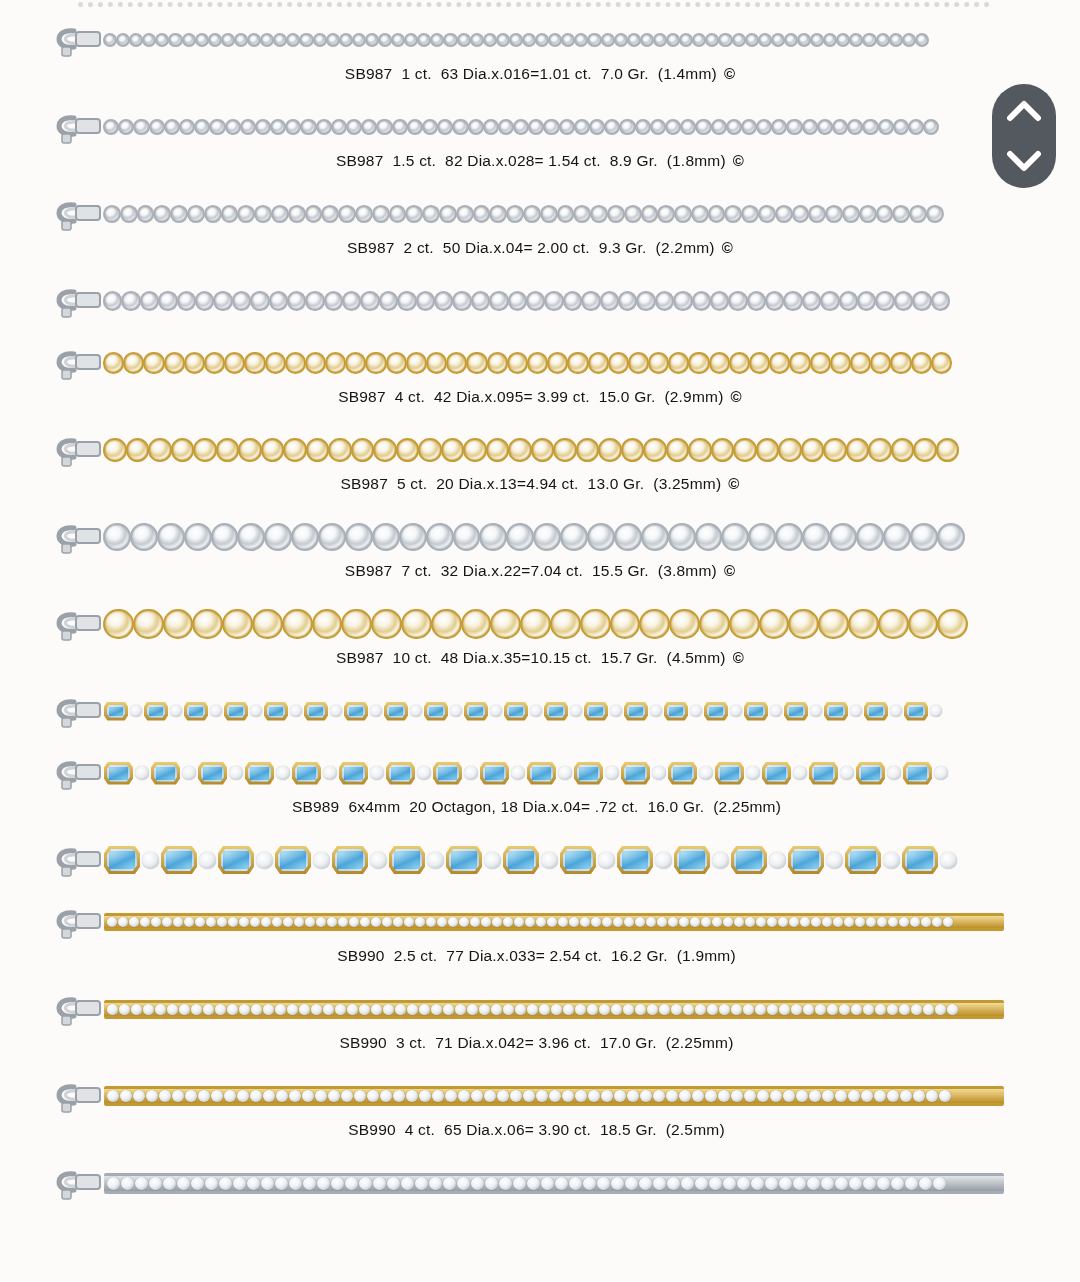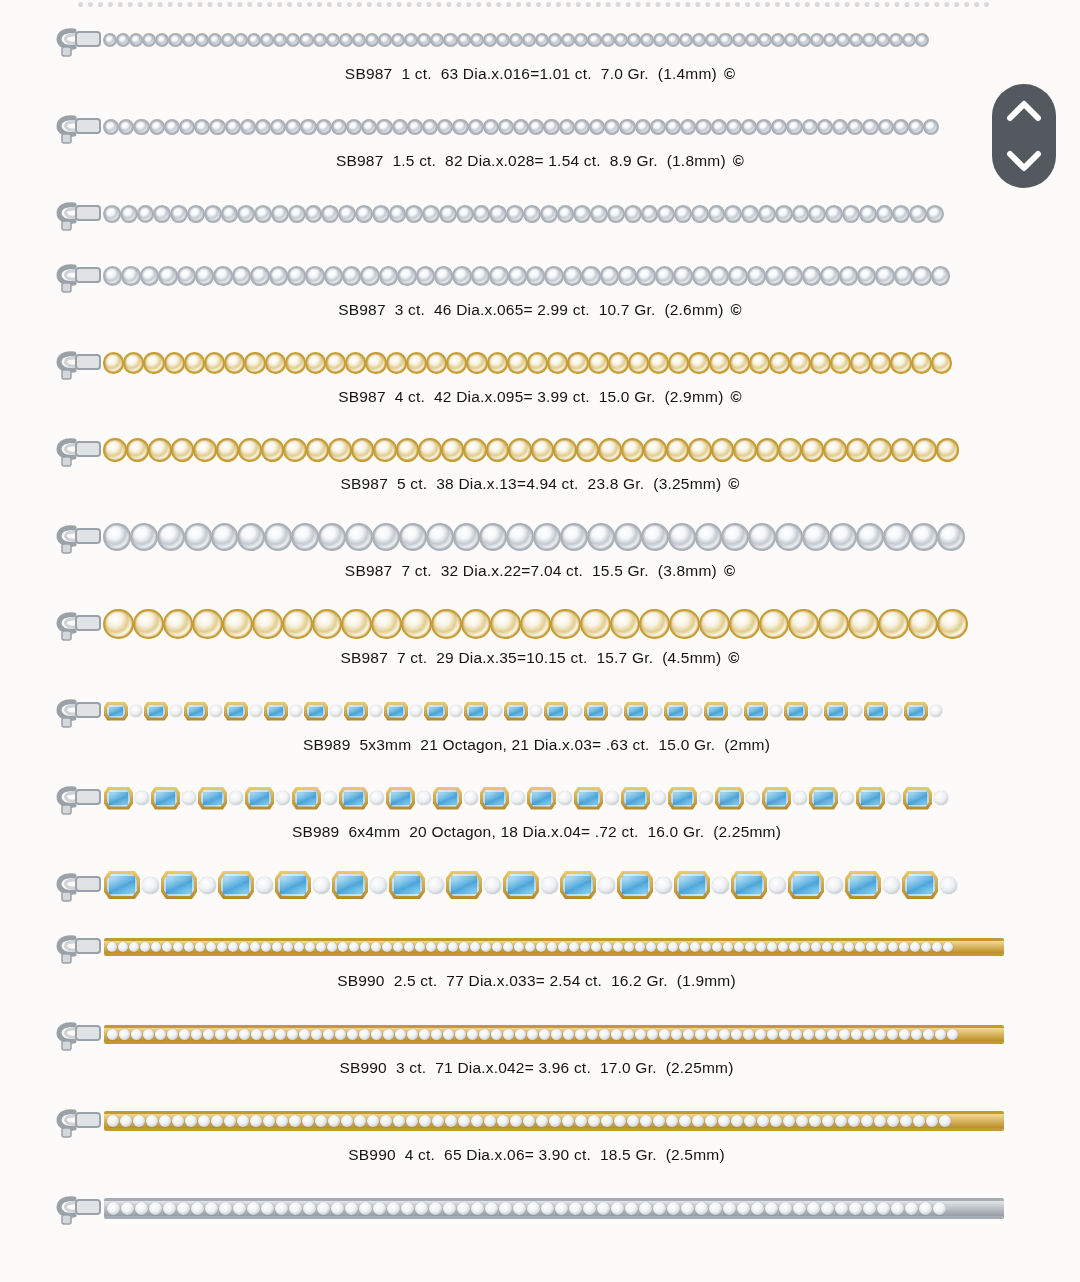--- a/index.html
+++ b/index.html
@@ -298,20 +298,23 @@
           <span class="stone-round silver" style="height: 17.8px; width: 17.8px;"></span>
           <span class="stone-round silver" style="height: 17.8px; width: 17.8px;"></span>
           <span class="stone-round silver" style="height: 17.8px; width: 17.8px;"></span>
           <span class="stone-round silver" style="height: 17.8px; width: 17.8px;"></span>
           <span class="stone-round silver" style="height: 17.8px; width: 17.8px;"></span>
           <span class="stone-round silver" style="height: 17.8px; width: 17.8px;"></span>
           <span class="stone-round silver" style="height: 17.8px; width: 17.8px;"></span>
           <span class="stone-round silver" style="height: 17.8px; width: 17.8px;"></span>
         </div>
     </div>
+    <div class="caption">
+      <span class="text">SB987  2 ct.  50 Dia.x.04= 2.00 ct.  9.3 Gr.  (2.2mm)</span><span class="copy">©</span>
+    </div>
   </div>
 
   <div class="row">
     <div class="bracelet">
       <svg class="clasp" width="50" height="36" viewBox="0 0 50 36">
         <path d="M22 9 C2 6, 2 28, 22 25" fill="none" stroke="#9aa1a8" stroke-width="5" stroke-linecap="round"></path>
         <path d="M24 13 C10 12, 10 22, 24 21" fill="none" stroke="#cfd3d7" stroke-width="3" stroke-linecap="round"></path>
         <rect x="24" y="10" width="24" height="14" rx="3" fill="#dfe3e6" stroke="#9aa1a8" stroke-width="2"></rect>
         <rect x="10" y="25" width="9" height="9" rx="2" fill="#d4d8db" stroke="#9aa1a8" stroke-width="1.5"></rect>
       </svg>
@@ -356,23 +359,20 @@
           <span class="stone-round silver" style="height: 19.4px; width: 19.4px;"></span>
           <span class="stone-round silver" style="height: 19.4px; width: 19.4px;"></span>
           <span class="stone-round silver" style="height: 19.4px; width: 19.4px;"></span>
           <span class="stone-round silver" style="height: 19.4px; width: 19.4px;"></span>
           <span class="stone-round silver" style="height: 19.4px; width: 19.4px;"></span>
           <span class="stone-round silver" style="height: 19.4px; width: 19.4px;"></span>
           <span class="stone-round silver" style="height: 19.4px; width: 19.4px;"></span>
           <span class="stone-round silver" style="height: 19.4px; width: 19.4px;"></span>
           <span class="stone-round silver" style="height: 19.4px; width: 19.4px;"></span>
         </div>
-    </div>
-    <div class="caption">
-      <span class="text">SB987  3 ct.  46 Dia.x.065= 2.99 ct.  10.7 Gr.  (2.6mm)</span><span class="copy">©</span>
     </div>
   </div>
 
   <div class="row">
     <div class="bracelet">
       <svg class="clasp" width="50" height="36" viewBox="0 0 50 36">
         <path d="M22 9 C2 6, 2 28, 22 25" fill="none" stroke="#9aa1a8" stroke-width="5" stroke-linecap="round"></path>
         <path d="M24 13 C10 12, 10 22, 24 21" fill="none" stroke="#cfd3d7" stroke-width="3" stroke-linecap="round"></path>
         <rect x="24" y="10" width="24" height="14" rx="3" fill="#dfe3e6" stroke="#9aa1a8" stroke-width="2"></rect>
         <rect x="10" y="25" width="9" height="9" rx="2" fill="#d4d8db" stroke="#9aa1a8" stroke-width="1.5"></rect>
@@ -470,21 +470,21 @@
           <span class="stone-round gold" style="height: 23.5px; width: 23.5px;"></span>
           <span class="stone-round gold" style="height: 23.5px; width: 23.5px;"></span>
           <span class="stone-round gold" style="height: 23.5px; width: 23.5px;"></span>
           <span class="stone-round gold" style="height: 23.5px; width: 23.5px;"></span>
           <span class="stone-round gold" style="height: 23.5px; width: 23.5px;"></span>
           <span class="stone-round gold" style="height: 23.5px; width: 23.5px;"></span>
           <span class="stone-round gold" style="height: 23.5px; width: 23.5px;"></span>
         </div>
     </div>
     <div class="caption">
-      <span class="text">SB987  5 ct.  38 Dia.x.13=4.94 ct.  23.8 Gr.  (3.25mm)</span><span class="copy">©</span>
+      <span class="text">SB987  5 ct.  20 Dia.x.13=4.94 ct.  13.0 Gr.  (3.25mm)</span><span class="copy">©</span>
     </div>
   </div>
 
   <div class="row">
     <div class="bracelet">
       <svg class="clasp" width="50" height="36" viewBox="0 0 50 36">
         <path d="M22 9 C2 6, 2 28, 22 25" fill="none" stroke="#9aa1a8" stroke-width="5" stroke-linecap="round"></path>
         <path d="M24 13 C10 12, 10 22, 24 21" fill="none" stroke="#cfd3d7" stroke-width="3" stroke-linecap="round"></path>
         <rect x="24" y="10" width="24" height="14" rx="3" fill="#dfe3e6" stroke="#9aa1a8" stroke-width="2"></rect>
         <rect x="10" y="25" width="9" height="9" rx="2" fill="#d4d8db" stroke="#9aa1a8" stroke-width="1.5"></rect>
@@ -563,21 +563,21 @@
           <span class="stone-round gold" style="height: 30.8px; width: 30.8px;"></span>
           <span class="stone-round gold" style="height: 30.8px; width: 30.8px;"></span>
           <span class="stone-round gold" style="height: 30.8px; width: 30.8px;"></span>
           <span class="stone-round gold" style="height: 30.8px; width: 30.8px;"></span>
           <span class="stone-round gold" style="height: 30.8px; width: 30.8px;"></span>
           <span class="stone-round gold" style="height: 30.8px; width: 30.8px;"></span>
           <span class="stone-round gold" style="height: 30.8px; width: 30.8px;"></span>
         </div>
     </div>
     <div class="caption">
-      <span class="text">SB987  7 ct.  29 Dia.x.35=10.15 ct.  15.7 Gr.  (4.5mm)</span><span class="copy">©</span>
+      <span class="text">SB987  10 ct.  48 Dia.x.35=10.15 ct.  15.7 Gr.  (4.5mm)</span><span class="copy">©</span>
     </div>
   </div>
 
   <div class="row">
     <div class="bracelet">
       <svg class="clasp" width="50" height="36" viewBox="0 0 50 36">
         <path d="M22 9 C2 6, 2 28, 22 25" fill="none" stroke="#9aa1a8" stroke-width="5" stroke-linecap="round"></path>
         <path d="M24 13 C10 12, 10 22, 24 21" fill="none" stroke="#cfd3d7" stroke-width="3" stroke-linecap="round"></path>
         <rect x="24" y="10" width="24" height="14" rx="3" fill="#dfe3e6" stroke="#9aa1a8" stroke-width="2"></rect>
         <rect x="10" y="25" width="9" height="9" rx="2" fill="#d4d8db" stroke="#9aa1a8" stroke-width="1.5"></rect>
@@ -661,23 +661,20 @@
           <span class="oct-dia" style="height: 12px; width: 12px;"></span>
           <span class="oct-frame" style="width: 24px; height: 19px;">
             <span class="oct-gem"></span>
           </span>
           <span class="oct-dia" style="height: 12px; width: 12px;"></span>
           <span class="oct-frame" style="width: 24px; height: 19px;">
             <span class="oct-gem"></span>
           </span>
           <span class="oct-dia" style="height: 12px; width: 12px;"></span>
         </div>
-    </div>
-    <div class="caption">
-      <span class="text">SB989  5x3mm  21 Octagon, 21 Dia.x.03= .63 ct.  15.0 Gr.  (2mm)</span><span class="copy"></span>
     </div>
   </div>
 
   <div class="row">
     <div class="bracelet">
       <svg class="clasp" width="50" height="36" viewBox="0 0 50 36">
         <path d="M22 9 C2 6, 2 28, 22 25" fill="none" stroke="#9aa1a8" stroke-width="5" stroke-linecap="round"></path>
         <path d="M24 13 C10 12, 10 22, 24 21" fill="none" stroke="#cfd3d7" stroke-width="3" stroke-linecap="round"></path>
         <rect x="24" y="10" width="24" height="14" rx="3" fill="#dfe3e6" stroke="#9aa1a8" stroke-width="2"></rect>
         <rect x="10" y="25" width="9" height="9" rx="2" fill="#d4d8db" stroke="#9aa1a8" stroke-width="1.5"></rect>

